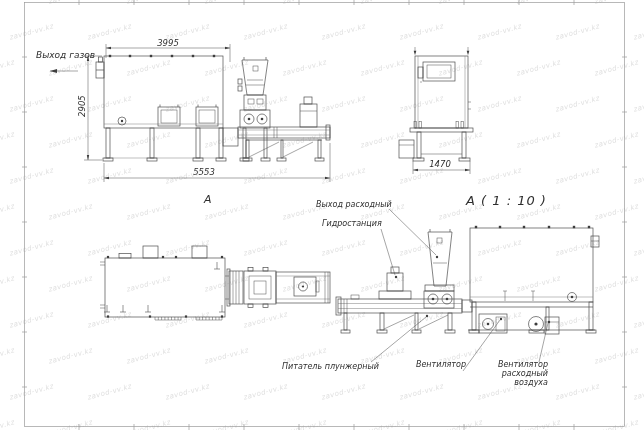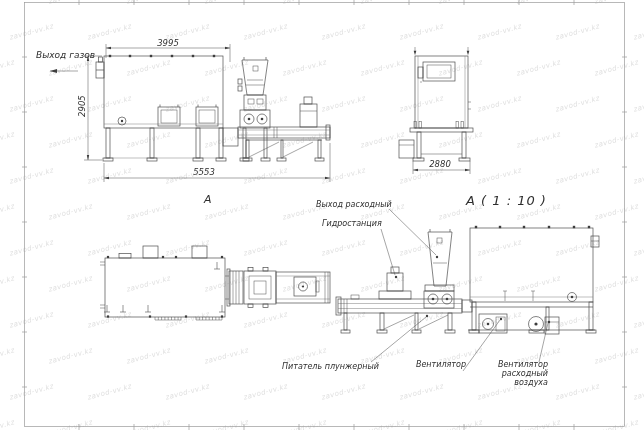--- a/index.html
+++ b/index.html
@@ -466,21 +466,21 @@
   <div class="lbl" style="left:36px;top:50px;font-size:9px;">Выход газов</div>
 
   <div class="lbl dim" style="left:140px;top:38px;width:56px;">3995</div>
 
   <div class="lbl dim vert" style="left:60px;top:101px;width:44px;">2905</div>
 
   <div class="lbl dim" style="left:179px;top:167px;width:50px;">5553</div>
 
   <div class="lbl viewletter" style="left:204px;top:193px;">А</div>
 
-  <div class="lbl dim" style="left:418px;top:159px;width:44px;">2880</div>
+  <div class="lbl dim" style="left:418px;top:159px;width:44px;">1470</div>
 
   <div class="lbl detailtitle" style="left:466px;top:193px;">А ( 1 : 10 )</div>
 
   <div class="lbl callout r" style="left:316px;top:200px;width:74px;">Выход расходный</div>
 
   <div class="lbl callout r" style="left:322px;top:219px;width:58px;">Гидростанция</div>
 
   <div class="lbl callout c" style="left:282px;top:362px;width:94px;">Питатель плунжерный</div>
 
   <div class="lbl callout c two" style="left:384px;top:361px;width:82px;">

